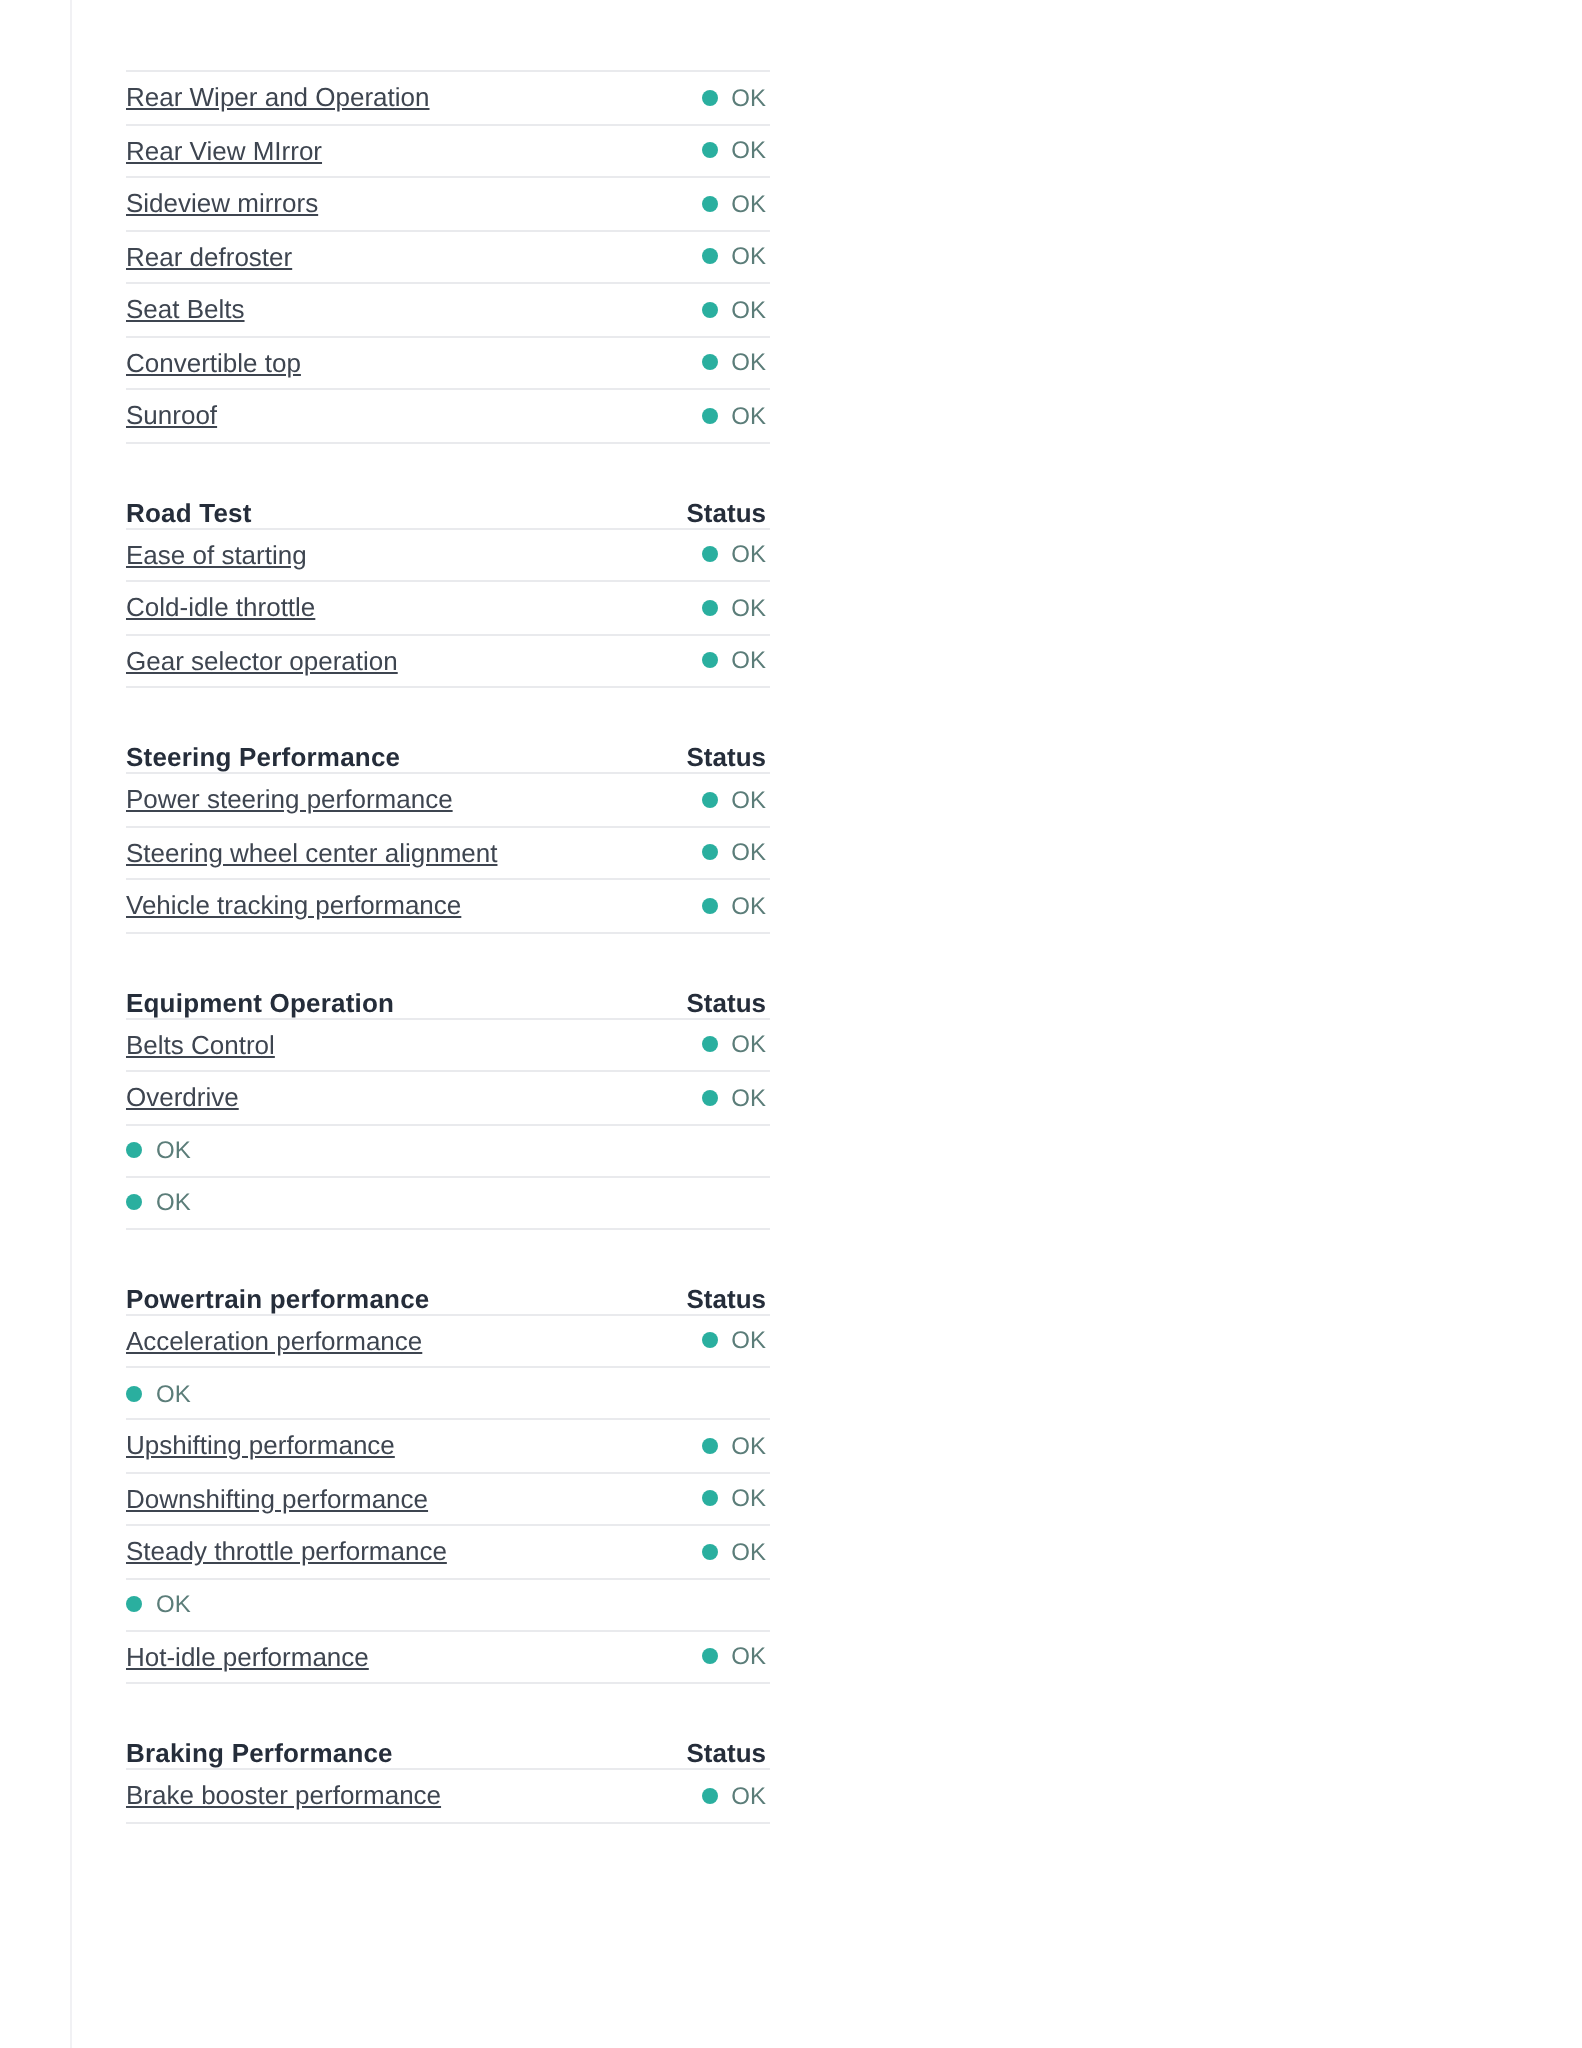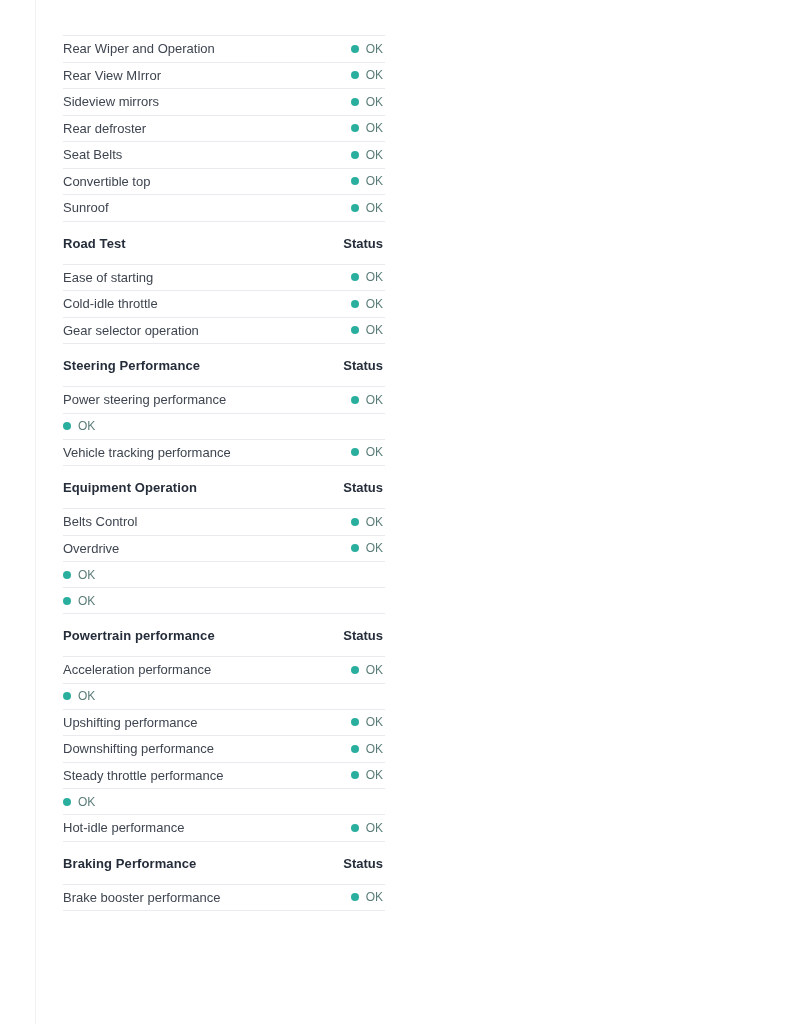--- a/index.html
+++ b/index.html
@@ -21,21 +21,21 @@
   }
   .left-edge-line{
     position:absolute;left:35px;top:0;bottom:0;width:1px;
     background:var(--edge);
   }
   .content{
     position:absolute;left:63px;top:35px;width:322px;
   }
   .section + .section{margin-top:14px;}
   .section-header{
-    display:flex;justify-content:space-between;align-items:flex-start;
+    display:flex;justify-content:space-between;align-items:flex-end;
     height:29px;box-sizing:border-box;
     border-bottom:1px solid var(--divider);
     padding-right:2px;
   }
   .section-title{
     font-size:13px;font-weight:bold;color:var(--header);
     letter-spacing:0.1px;
   }
   .status-col-header{
     font-size:13px;font-weight:bold;color:var(--header);
@@ -47,20 +47,21 @@
     padding:4px 2px 4px 0;
   }
   .section:first-child .row:first-child{
     border-top:1px solid var(--divider);
   }
   .item-label{
     font-size:13px;color:var(--label);
     line-height:17.5px;
     white-space:pre-line;
     max-width:272px;
+    text-decoration:underline;
   }
   .status{
     display:flex;align-items:center;flex-shrink:0;
   }
   .ok-dot{
     width:8px;height:8px;border-radius:50%;
     background:var(--ok-dot);
     margin-right:7px;
   }
   .status-text{
@@ -163,20 +164,21 @@
     </div>
     <div>
         <div class="row">
     <span class="item-label">Power steering performance</span>
     <span class="status">
       <span class="ok-dot"></span>
       <span class="status-text">OK</span>
     </span>
   </div>
         <div class="row">
+    <span class="item-label">Steering wheel center alignment</span>
     <span class="status">
       <span class="ok-dot"></span>
       <span class="status-text">OK</span>
     </span>
   </div>
         <div class="row">
     <span class="item-label">Vehicle tracking performance</span>
     <span class="status">
       <span class="ok-dot"></span>
       <span class="status-text">OK</span>

